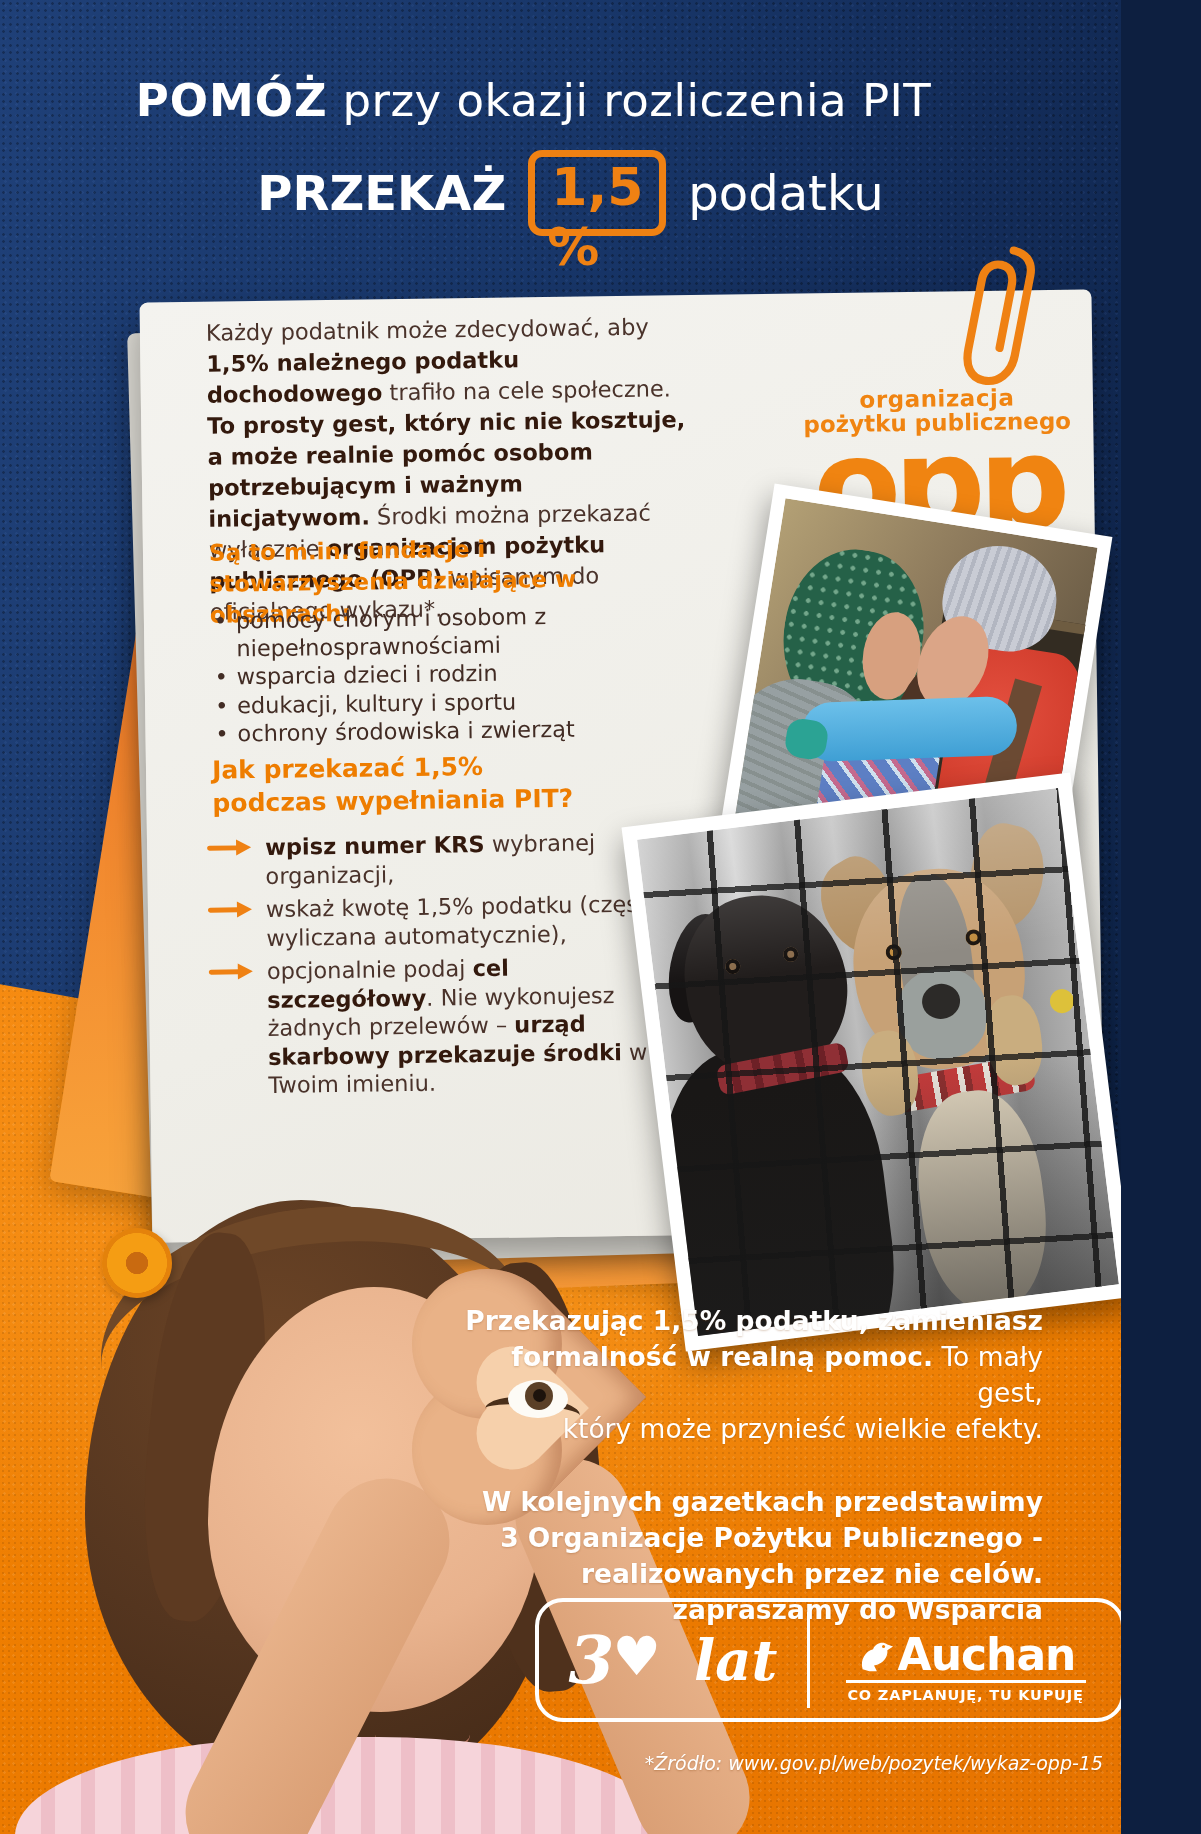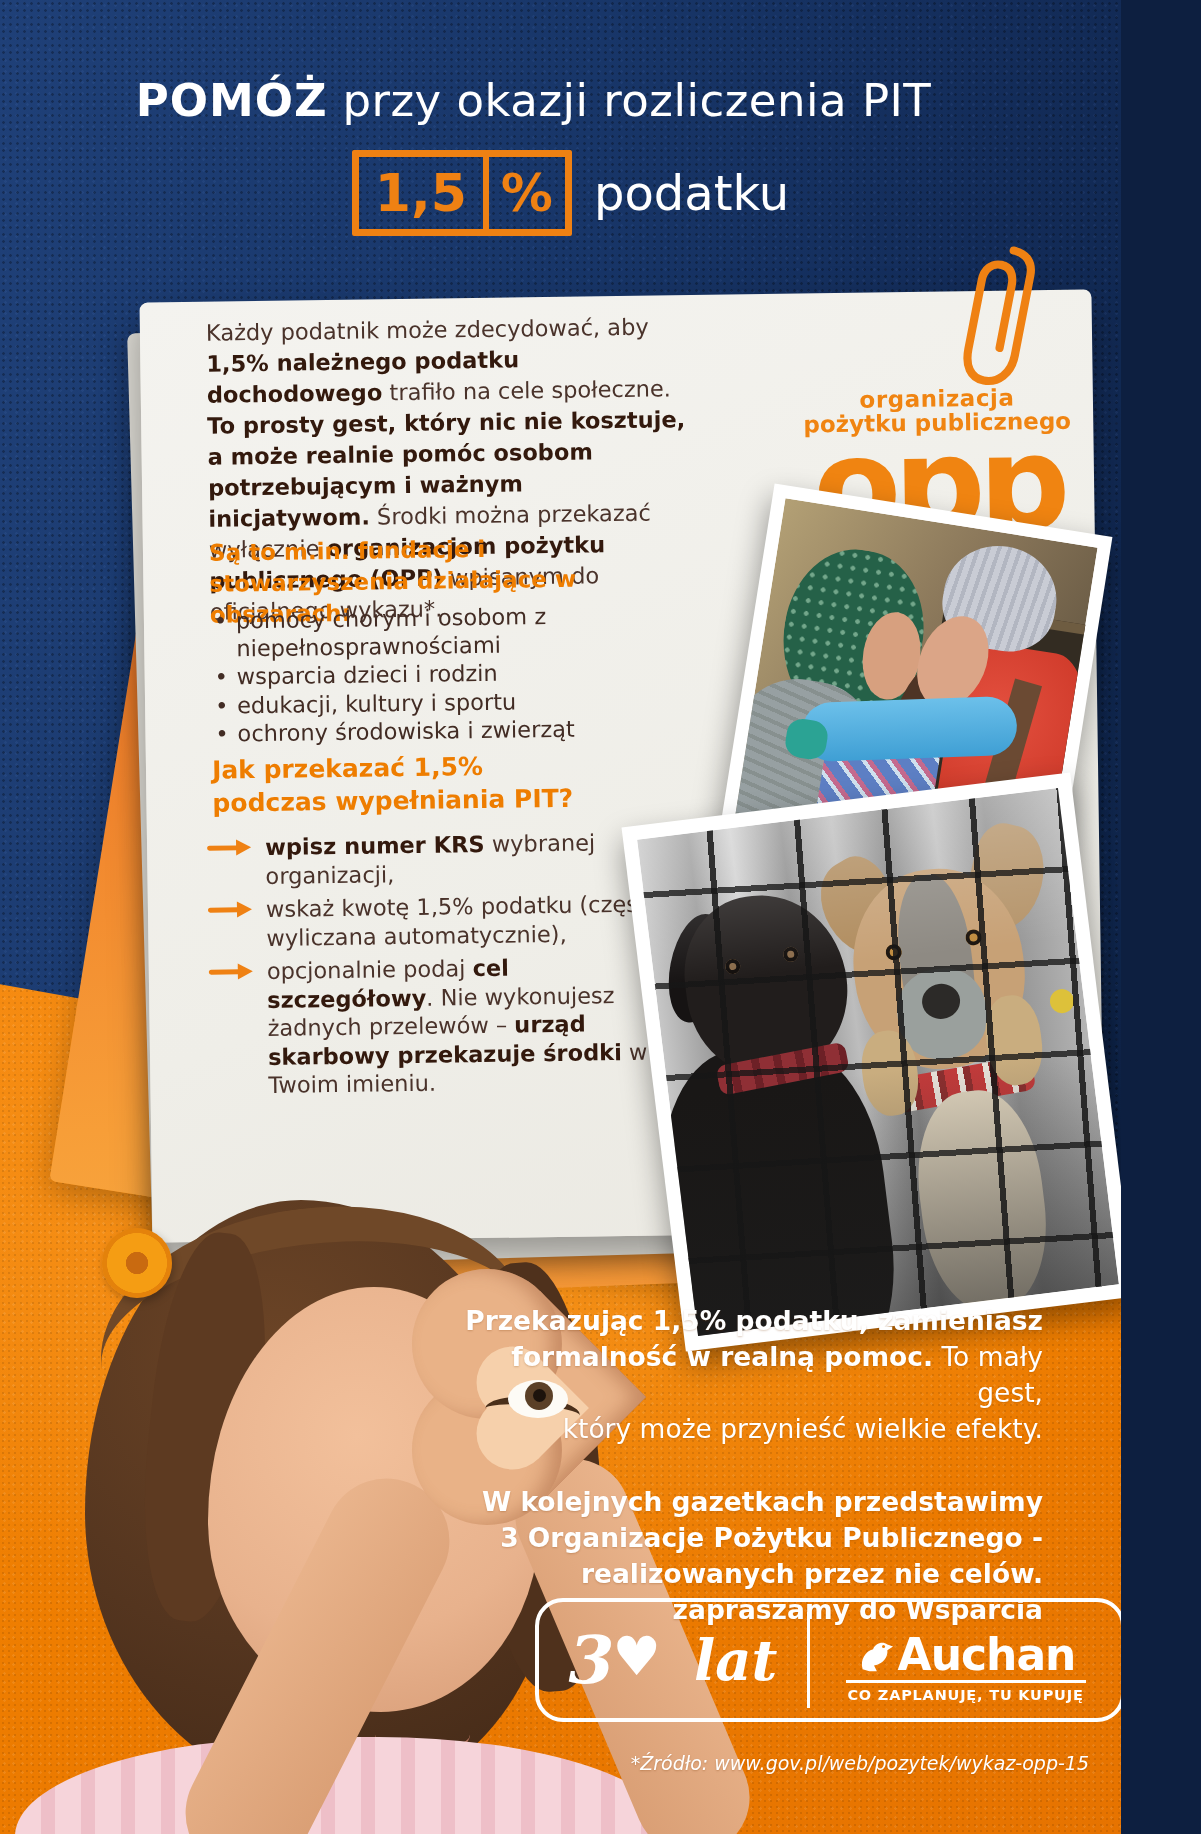--- a/index.html
+++ b/index.html
@@ -70,21 +70,21 @@
   .opp-l2{font-size:23px;font-weight:bold;margin-top:1px;}
   .opp-big{font-size:128px;font-weight:bold;letter-spacing:-7px;line-height:.72;margin-top:4px;}
   
   .paperclip{left:962px;top:240px;width:78px;height:152px;z-index:8;transform:rotate(11deg);}
   
   .h-line1{left:0;right:54px;top:74px;text-align:center;color:#fff;font-size:45px;letter-spacing:.5px;z-index:2;}
   .h-line1 b{letter-spacing:1px;}
   .h-line2{left:20px;right:0;top:150px;display:flex;justify-content:center;align-items:center;gap:22px;z-index:2;}
   .h-line2 .bold{color:#fff;font-size:48px;font-weight:bold;}
   .h-line2 .rest{color:#fff;font-size:48px;}
-  .badge{display:flex;align-items:stretch;border:7px solid #ef8113;border-radius:2px;height:86px;color:#ef8113;font-weight:bold;font-size:52px;}
+  .badge{display:flex;align-items:stretch;border:7px solid #ef8113;border-radius:14px;height:86px;color:#ef8113;font-weight:bold;font-size:52px;flex-direction:column;}
   .badge .v{display:flex;align-items:center;padding:0 16px;}
   .badge .div{width:6px;background:#ef8113;}
   .badge .u{display:flex;align-items:center;padding:0 12px;}
   
   .photo{background:#fff;box-shadow:0 14px 30px rgba(0,0,0,.40);}
   .photo-inner{position:relative;width:100%;height:100%;overflow:hidden;}
   .photo-women{left:745px;top:508px;width:342px;height:352px;padding:13px;z-index:6;transform:rotate(9deg);}
   .pw-bg{position:absolute;inset:0;background:linear-gradient(115deg,#b3a075 0%,#8a775a 45%,#564a38 100%);}
   .pw-door{position:absolute;left:55%;top:24%;width:46%;height:76%;background:#332c22;border-top:10px solid #6e5c41;}
   .pw-scarf{position:absolute;left:6%;top:12%;width:44%;height:54%;border-radius:50% 50% 45% 55%;background:radial-gradient(rgba(180,225,195,.55) 2px,transparent 2.6px),#256148;background-size:13px 13px;}
@@ -162,34 +162,35 @@
   .bb-left{flex:0 0 268px;display:flex;align-items:center;justify-content:center;gap:2px;font-family:"DejaVu Serif","Liberation Serif",serif;font-style:italic;font-weight:bold;}
   .bb-num{font-size:66px;line-height:1;}
   .bb-heart{font-size:54px;line-height:1;margin:0 -2px 6px -4px;font-style:normal;font-family:"DejaVu Sans",sans-serif;}
   .bb-lat{font-size:56px;line-height:1;margin-left:33px;}
   .bb-div{width:3px;background:#fff;margin:10px 0;}
   .bb-right{flex:1;display:flex;flex-direction:column;align-items:center;justify-content:center;padding-top:16px;}
   .bb-row{display:flex;align-items:flex-end;gap:4px;}
   .bb-name{font-size:44px;font-weight:bold;letter-spacing:-1px;line-height:1;}
   .bb-rule{width:240px;height:3px;background:#fff;margin:3px 0 4px 0;}
   .bb-slogan{font-size:14.5px;font-weight:bold;letter-spacing:.8px;}
-  .footnote{top:1752px;right:32px;color:#fff;font-size:19px;font-style:italic;z-index:10;text-shadow:0 1px 2px rgba(120,55,0,.3);}
+  .footnote{top:1752px;right:18px;color:#fff;font-size:19px;font-style:italic;z-index:10;text-shadow:0 1px 2px rgba(120,55,0,.3);}
 </style>
 </head>
 <body>
 
 <div class="stage">
 
   <div class="abs bottom-orange"></div>
   <div class="abs sheet-orange"></div>
   <div class="abs under-sheet-orange"></div>
   <div class="abs under-sheet-white"></div>
 
   <div class="abs h-line1"><b>POMÓŻ</b><span> przy okazji rozliczenia PIT</span></div>
   <div class="abs h-line2">
+    <span class="bold">PRZEKAŻ</span>
     <span class="badge">
       <span class="v">1,5</span>
       <span class="div"></span>
       <span class="u">%</span>
     </span>
     <span class="rest">podatku</span>
   </div>
 
   <div class="abs card">
     <div class="abs intro"><span>Każdy podatnik może zdecydować, aby </span><b>1,5% należnego podatku dochodowego</b><span> trafiło na cele społeczne. </span><b>To prosty gest, który nic nie kosztuje, a może realnie pomóc osobom potrzebującym i ważnym inicjatywom.</b><span> Środki można przekazać wyłącznie </span><b>organizacjom pożytku publicznego (OPP)</b><span> wpisanym do oficjalnego wykazu*.</span></div>

